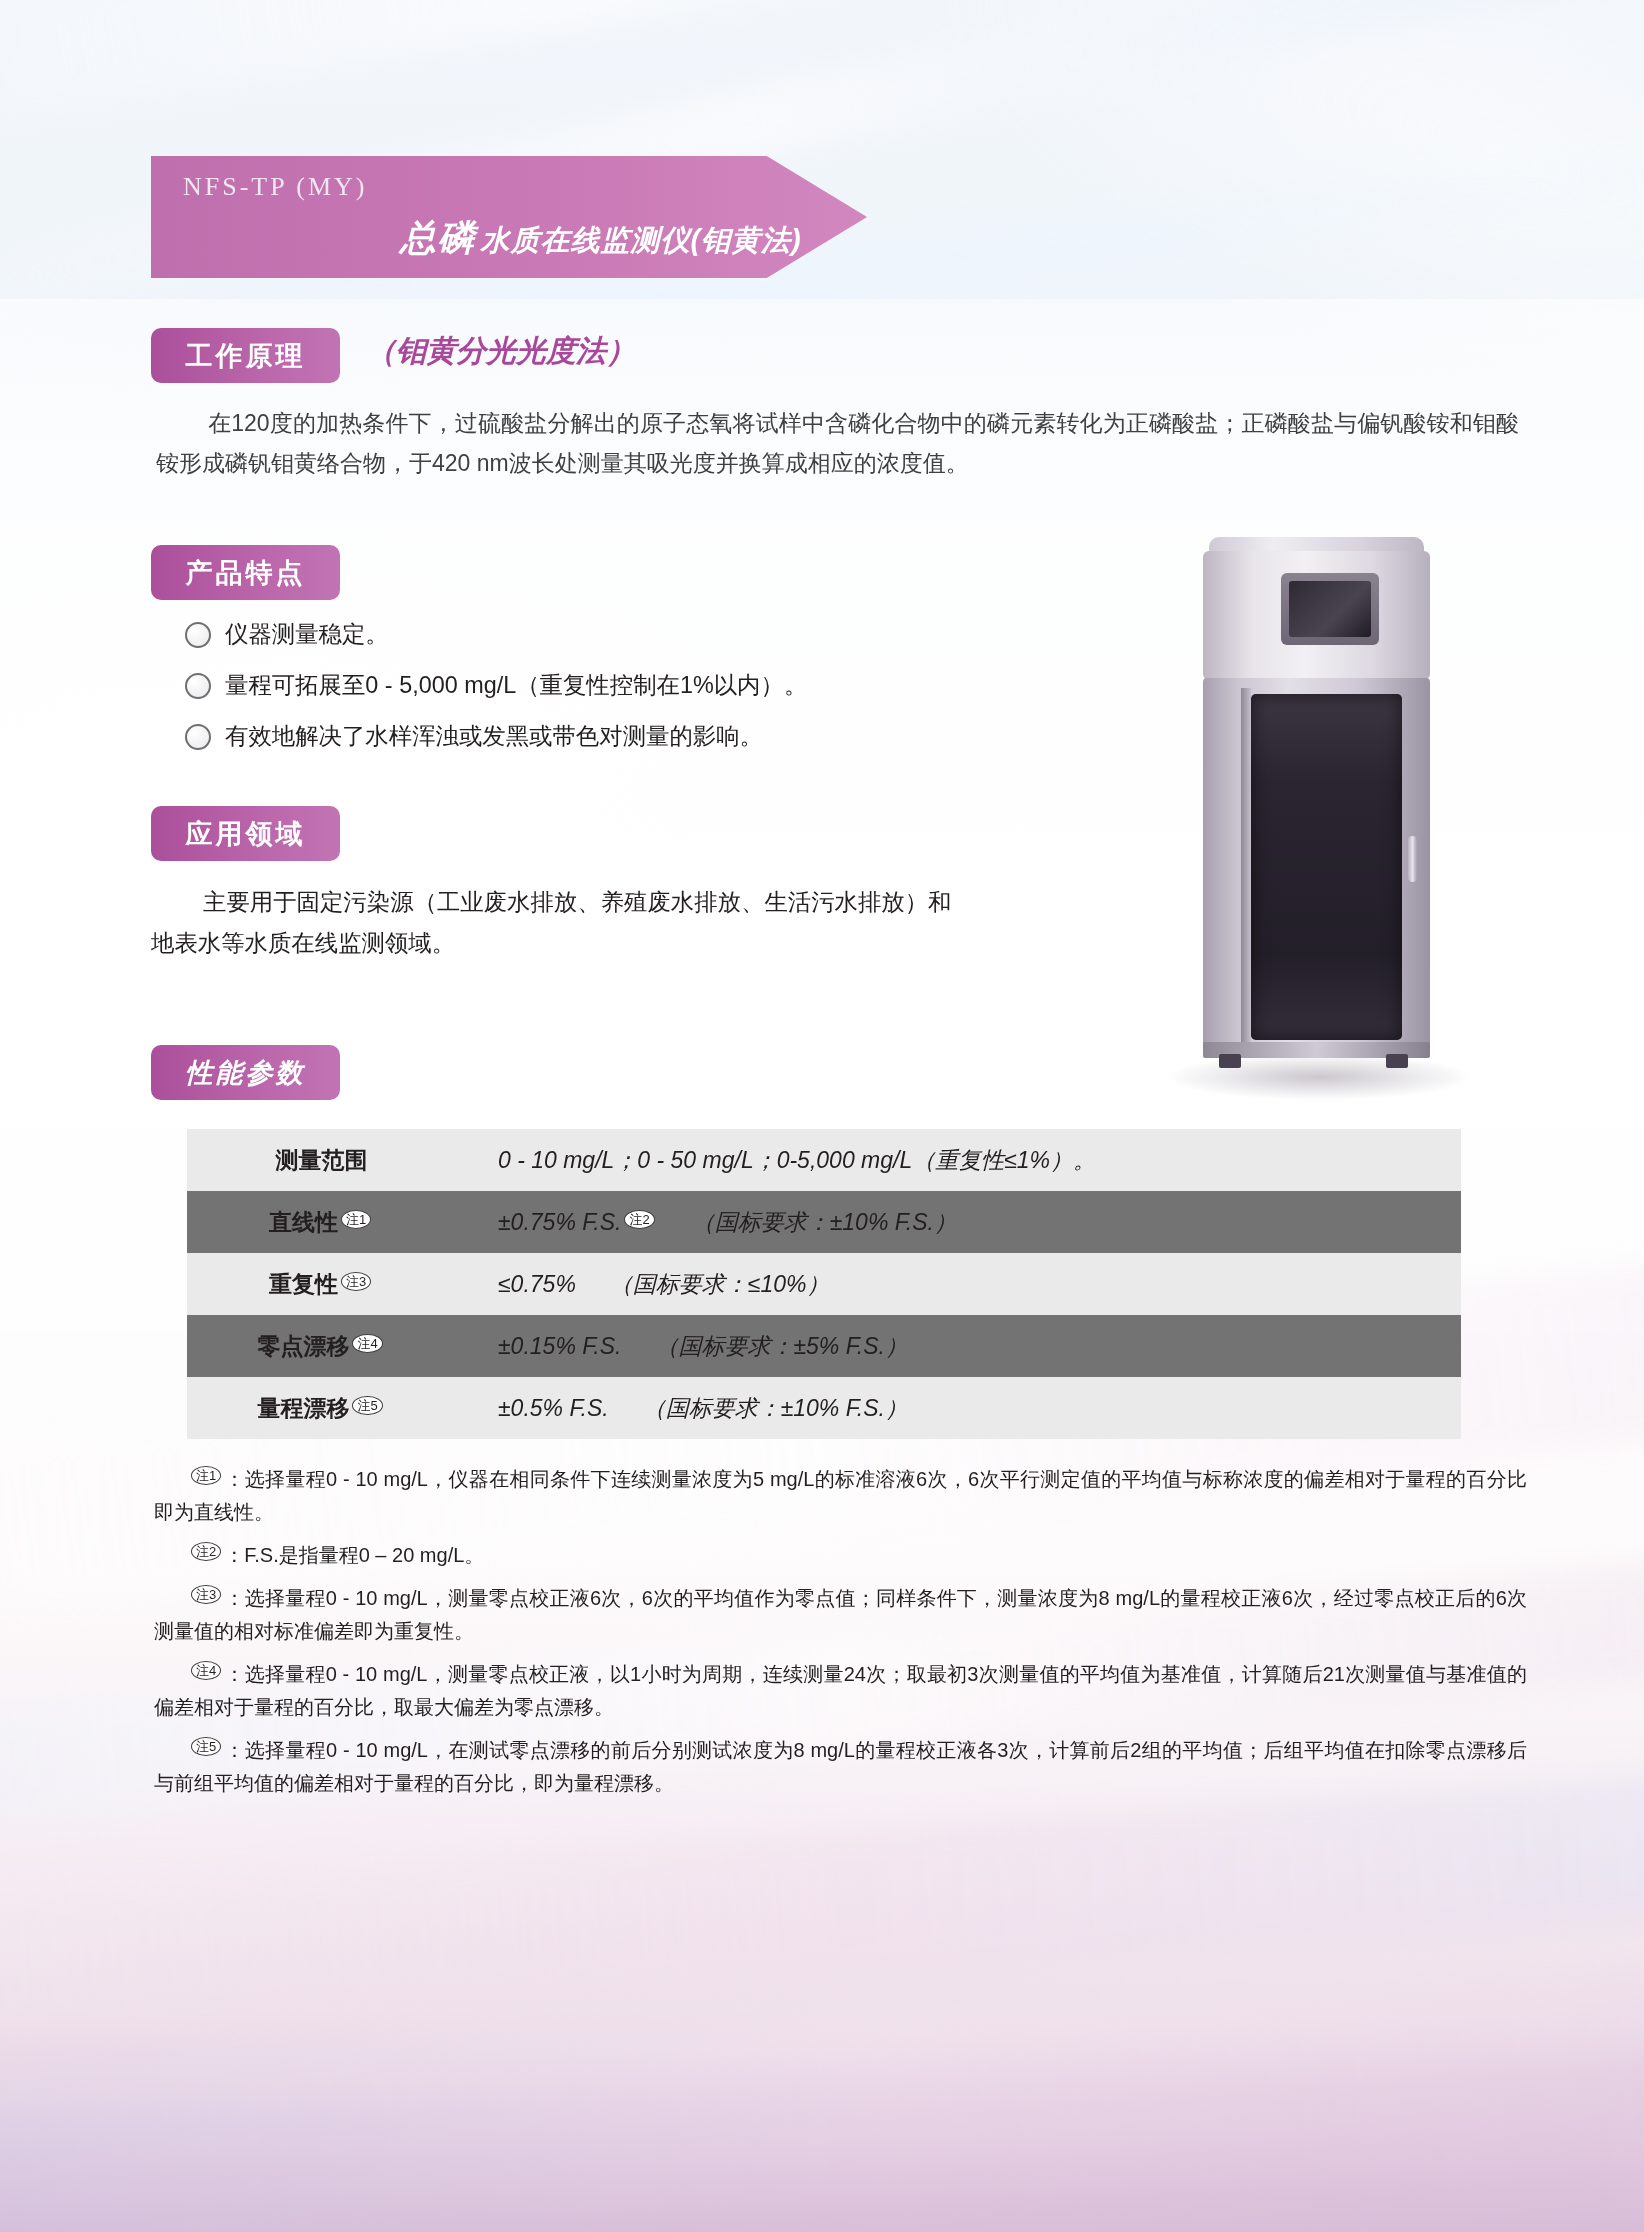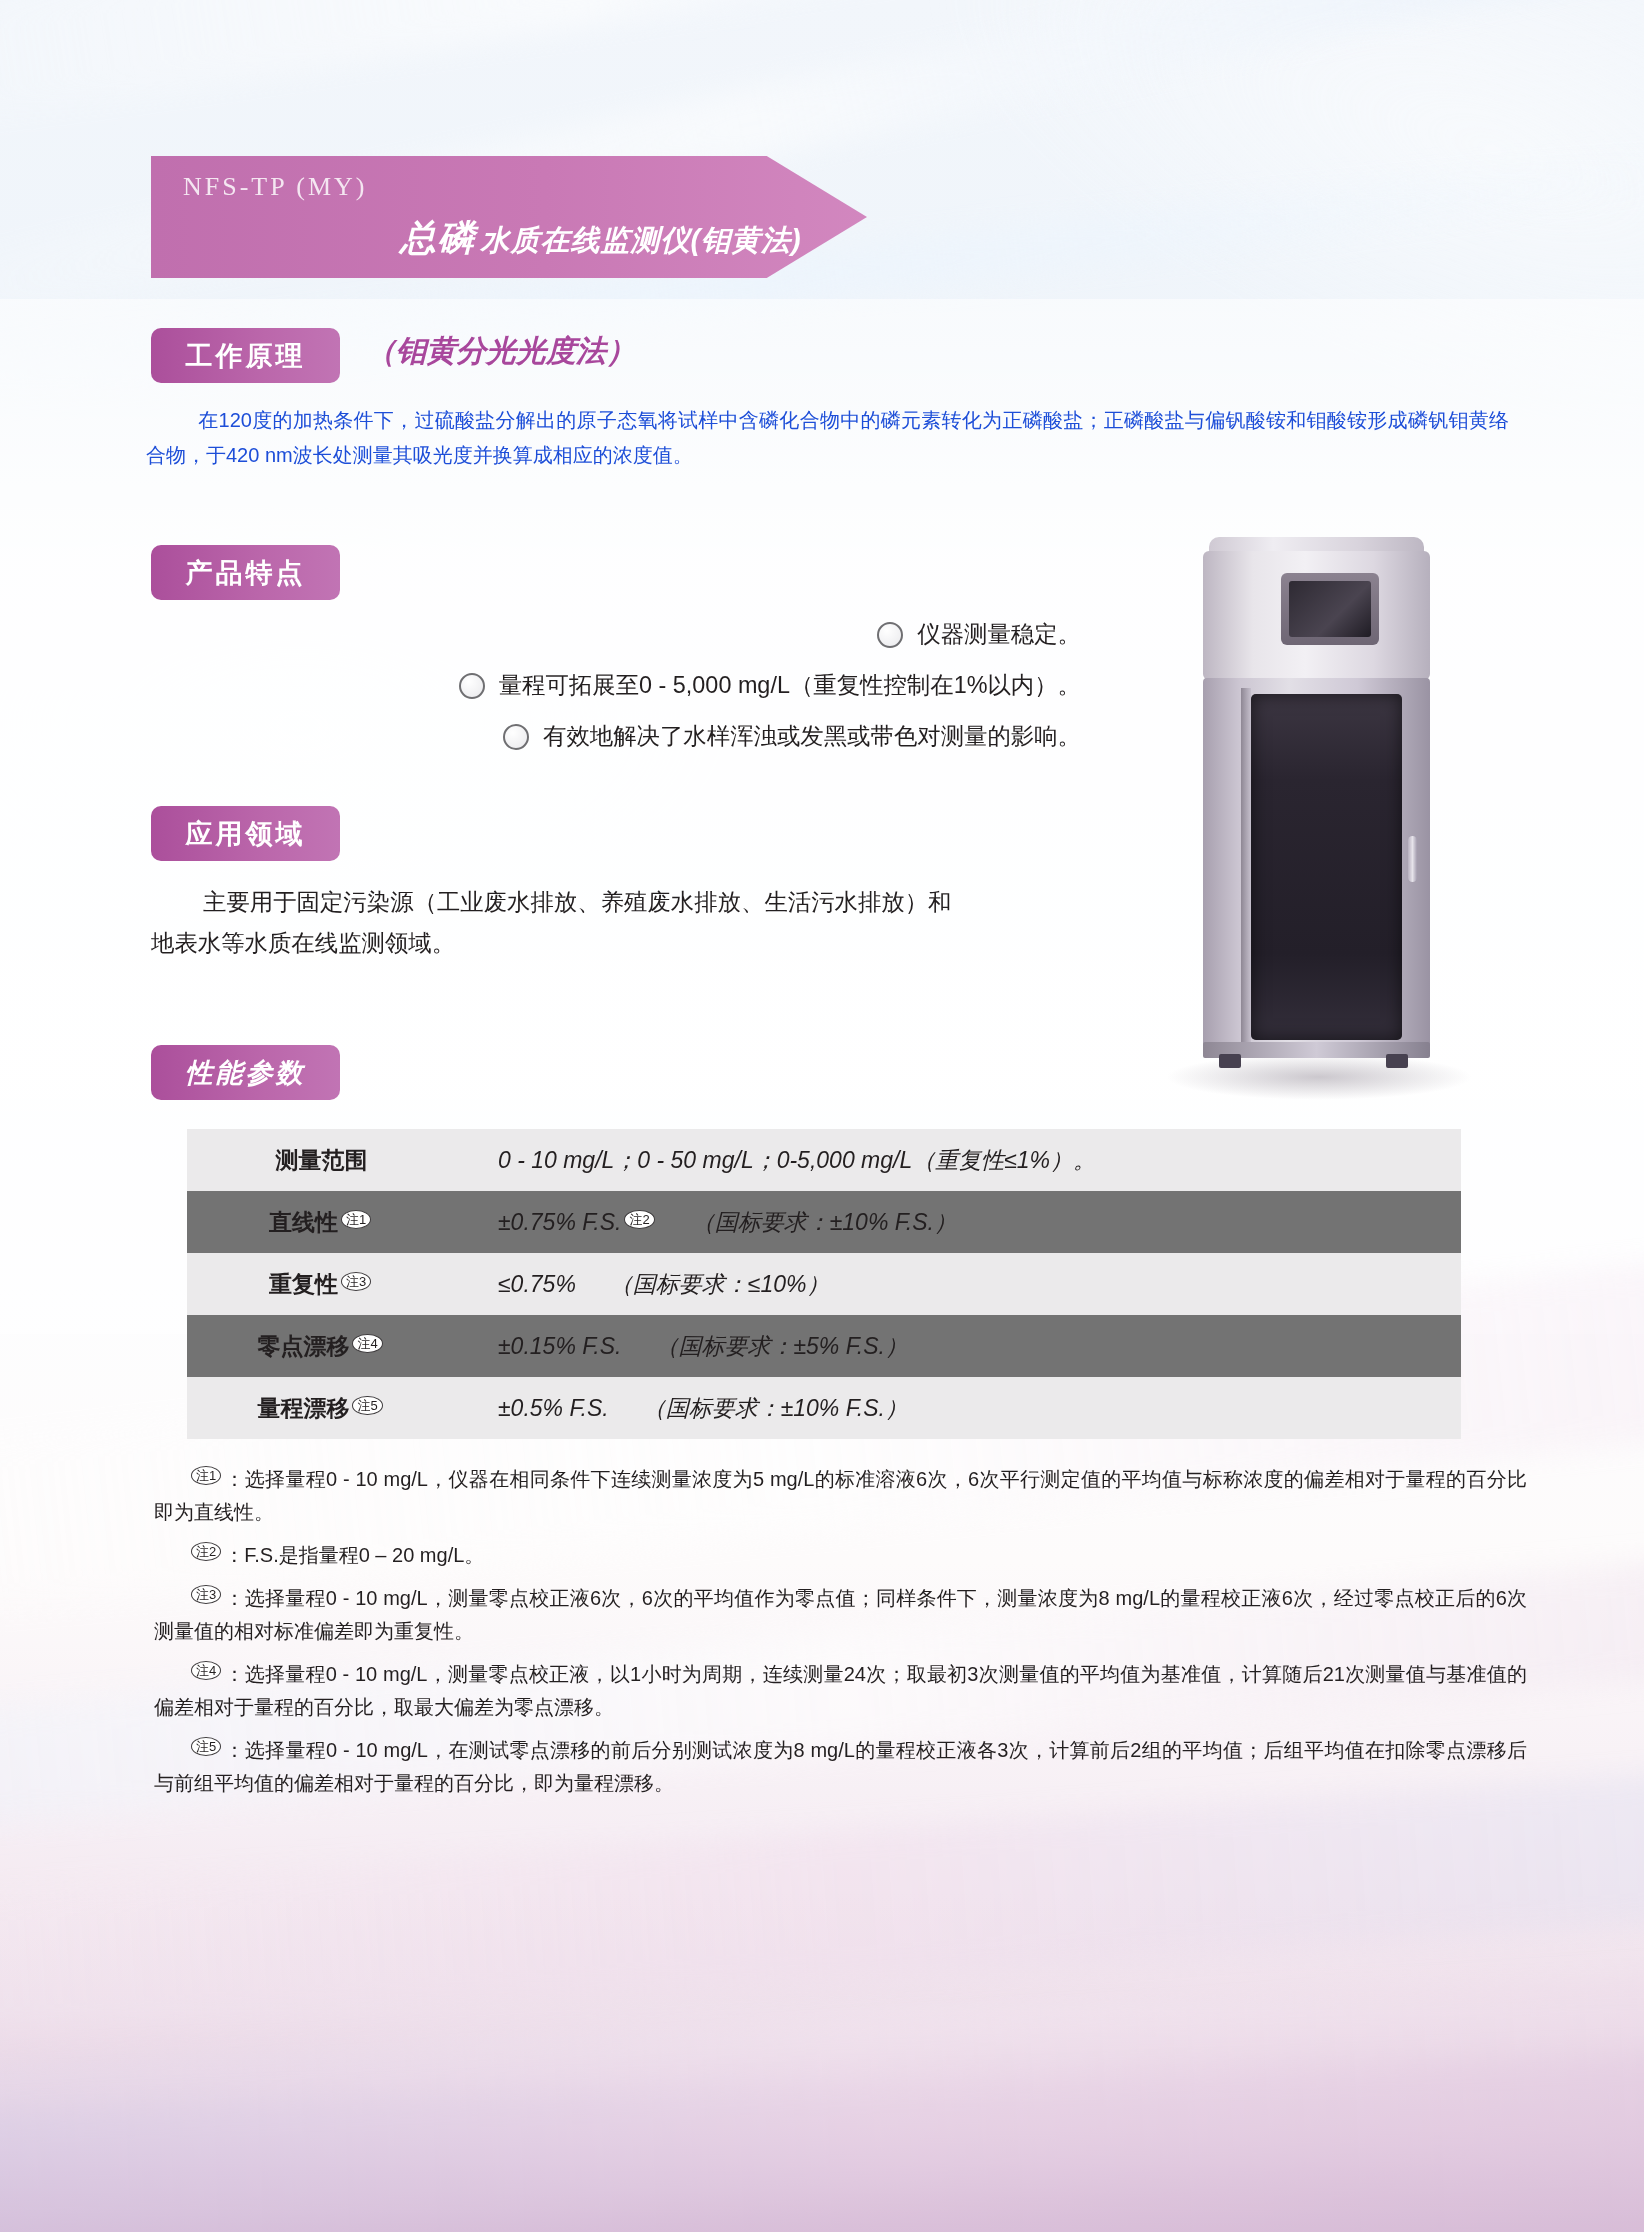--- a/index.html
+++ b/index.html
@@ -43,26 +43,26 @@
 
   
   .tag{position:absolute;height:55px;border-radius:10px;
        background:linear-gradient(90deg,#ab4f9b 0%,#bb67ab 60%,#c174b4 100%);
        color:#fff;font-size:27px;font-weight:bold;letter-spacing:3px;
        display:flex;align-items:center;justify-content:center;padding:0 22px;box-sizing:border-box;}
   .tag-sub{position:absolute;font-size:30px;font-weight:bold;font-style:italic;color:#a8479c;white-space:nowrap;}
 
   .t-principle{left:151px;top:328px;width:189px;}
   .s-principle{left:366px;top:331px;}
-  .p-principle{position:absolute;left:146px;top:403px;width:1363px;font-size:20px;line-height:1.75;color:#1d4ed8;text-align:justify;}
+  .p-principle{position:absolute;left:156px;top:403px;width:1363px;font-size:23px;line-height:1.75;color:#404040;text-align:justify;}
   .p-principle .indent{display:inline-block;width:52px;}
 
   .t-features{left:151px;top:545px;width:189px;}
   .feat{position:absolute;left:185px;top:617px;width:896px;}
-  .feat-row{display:flex;align-items:flex-start;margin-bottom:16px;font-size:23.4px;color:#231f20;line-height:1.5;justify-content:flex-end;}
+  .feat-row{display:flex;align-items:flex-start;margin-bottom:16px;font-size:23.4px;color:#231f20;line-height:1.5;}
   .bullet{width:22px;height:22px;border:2.5px solid #6f6f72;border-radius:50%;margin:5px 14px 0 0;flex:none;
           background:radial-gradient(circle at 35% 30%,#ffffff,#e9e9ec);}
 
   .t-app{left:151px;top:806px;width:189px;}
   .p-app{position:absolute;left:151px;top:882px;width:816px;font-size:23.4px;line-height:1.75;color:#231f20;}
   .p-app .indent{display:inline-block;width:52px;}
 
   .t-spec{left:151px;top:1045px;width:189px;font-style:italic;}
 
   

